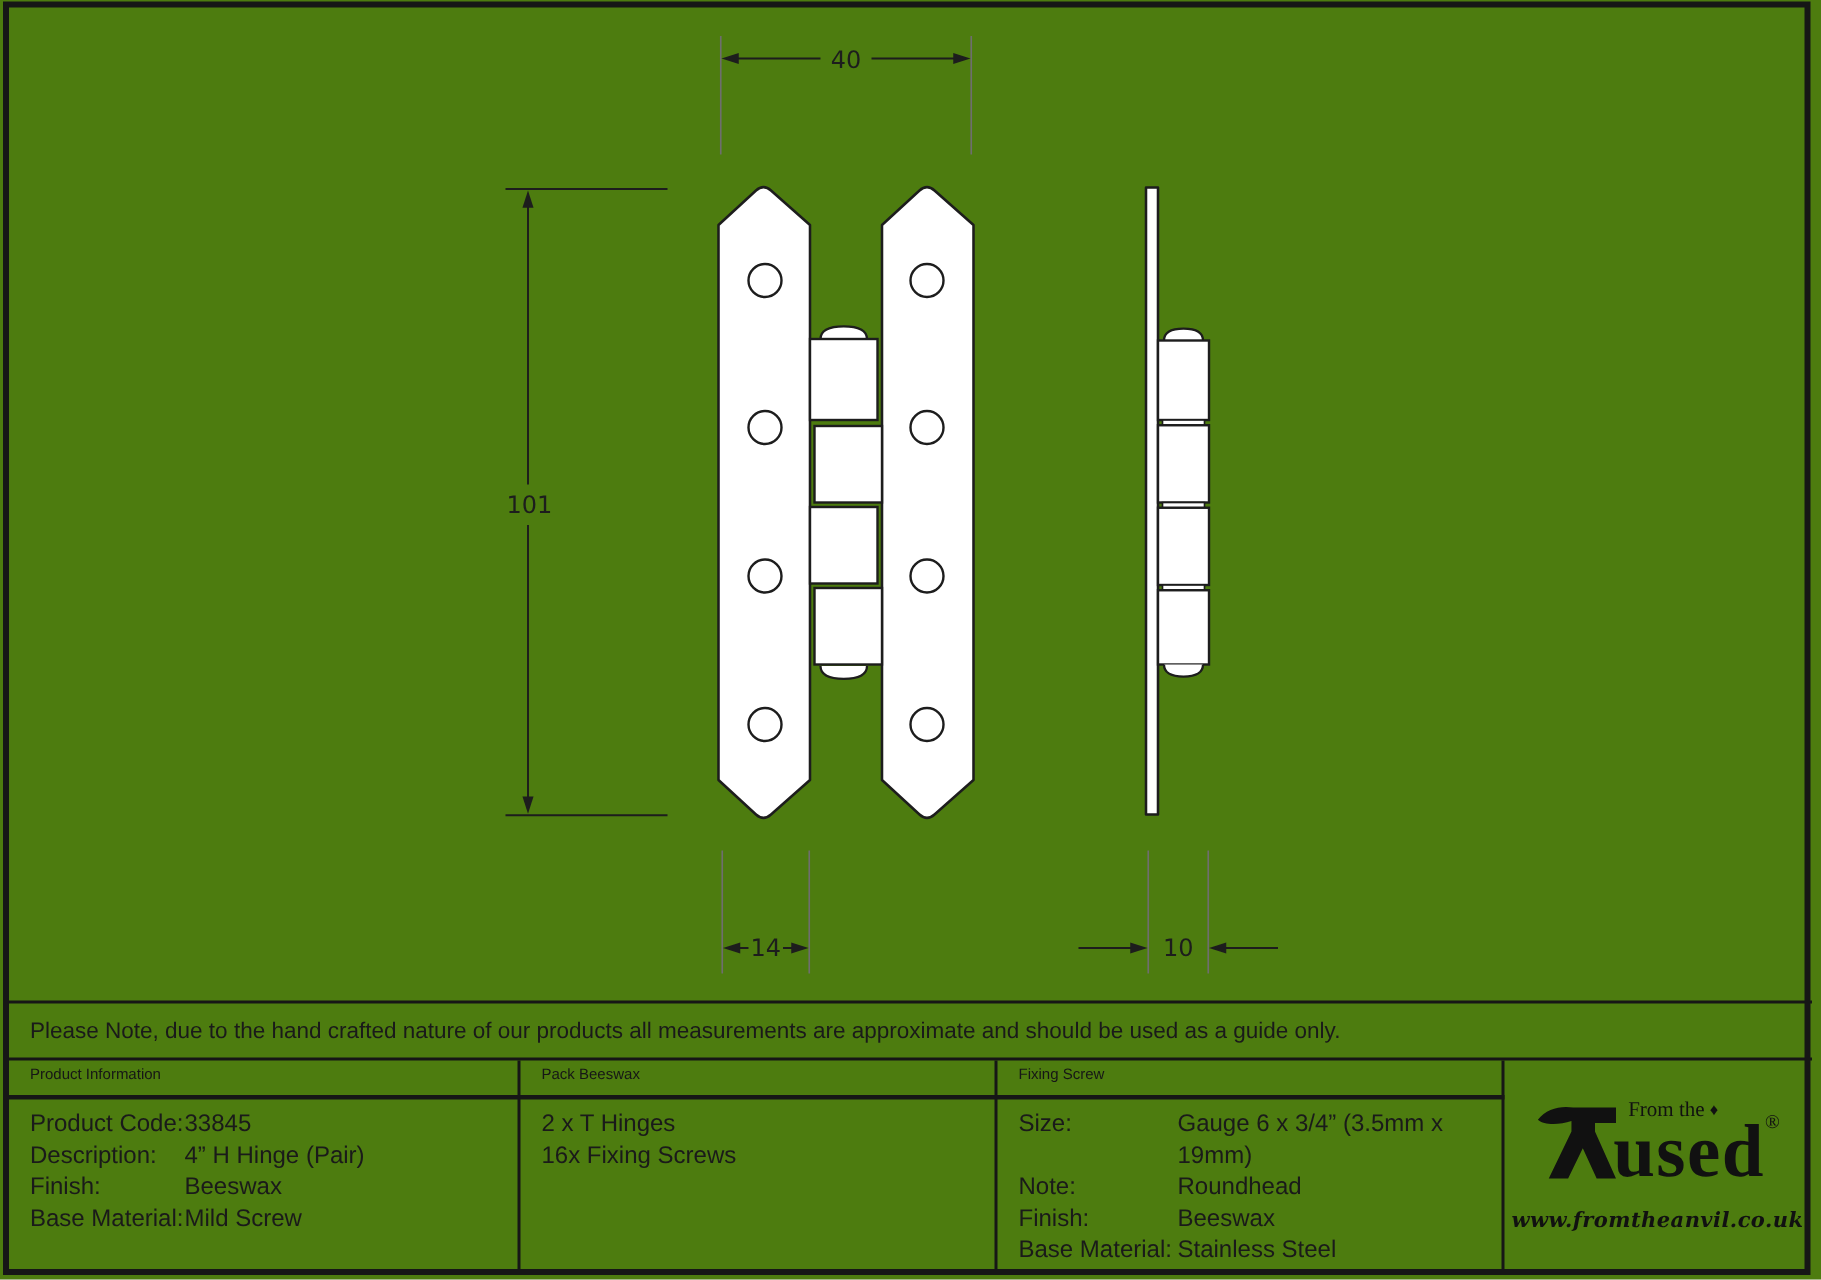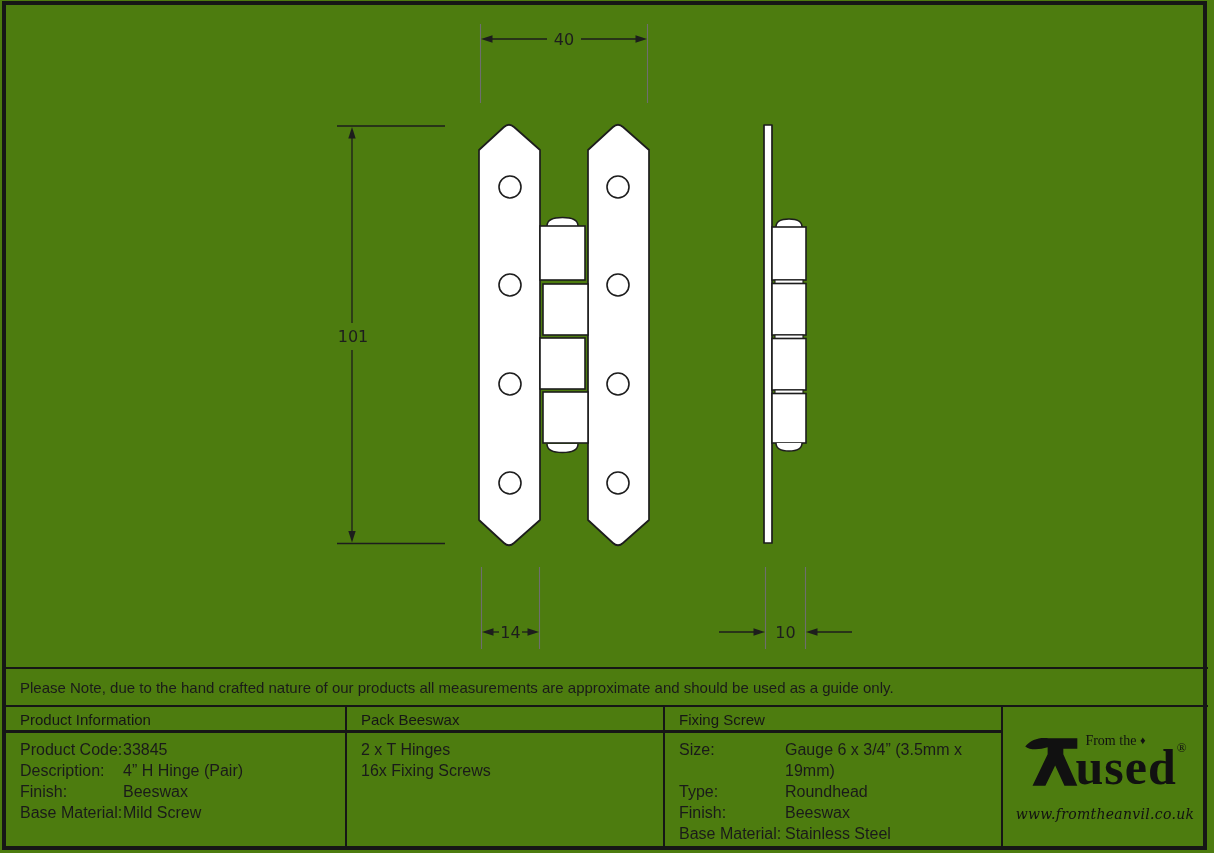--- a/index.html
+++ b/index.html
@@ -23,21 +23,21 @@
   .dim{stroke:#1d1d1d;stroke-width:1.3;}
   .arr{fill:#1d1d1d;stroke:none;}
   .dimtxt{font-family:"DejaVu Sans",sans-serif;font-size:16px;fill:#1d1d1d;text-anchor:middle;}
   
   .tline{position:absolute;background:#161616;}
   .note-row{
     position:absolute;left:6px;top:669px;width:1200px;height:36px;
     display:flex;align-items:center;padding-left:14px;box-sizing:border-box;
     font-size:15px;
   }
-  .col-header{position:absolute;top:711px;font-size:15px;color:#161616;}
+  .col-header{position:absolute;top:711px;font-size:10px;color:#161616;}
   .col-body{position:absolute;top:739px;font-size:16px;}
   .kv-row{display:flex;line-height:21px;}
   .kv-label{flex-shrink:0;}
   .line-item{line-height:21px;}
   
   .logo-cell{
     position:absolute;left:1003px;top:707px;width:204px;height:140px;
     display:flex;align-items:center;justify-content:center;
   }
   .logo{display:flex;flex-direction:column;align-items:center;}
@@ -48,21 +48,21 @@
     font-family:"Liberation Serif",serif;font-size:14px;color:#111;
     padding-left:10px;margin-bottom:-6px;white-space:nowrap;
   }
   .diamond{font-size:11px;vertical-align:1px;}
   .nvil{
     font-family:"Liberation Serif",serif;font-weight:bold;font-size:50px;
     line-height:0.78;color:#111;letter-spacing:1px;
   }
   .reg{font-size:13px;font-weight:normal;vertical-align:32px;letter-spacing:0;}
   .logo-url{
-    font-family:"DejaVu Serif",serif;font-style:italic;font-weight:normal;
+    font-family:"DejaVu Serif",serif;font-style:italic;font-weight:bold;
     font-size:14px;color:#111;margin-top:19px;letter-spacing:0.3px;white-space:nowrap;
   }
 </style>
 </head>
 <body>
 
 <div class="page">
 
   <svg class="drawing-svg" width="1214" height="668" viewBox="0 0 1214 668">
 
@@ -185,21 +185,21 @@
     <div class="line-item">2 x T Hinges</div>
     <div class="line-item">16x Fixing Screws</div>
   </div>
 
   <div class="col-body" style="left:679px;width:318px;">
     <div class="kv-row">
       <span class="kv-label" style="width:106px;">Size:</span>
       <span>Gauge 6 x 3/4” (3.5mm x 19mm)</span>
     </div>
     <div class="kv-row">
-      <span class="kv-label" style="width:106px;">Type:</span>
+      <span class="kv-label" style="width:106px;">Note:</span>
       <span>Roundhead</span>
     </div>
     <div class="kv-row">
       <span class="kv-label" style="width:106px;">Finish:</span>
       <span>Beeswax</span>
     </div>
     <div class="kv-row">
       <span class="kv-label" style="width:106px;">Base Material:</span>
       <span>Stainless Steel</span>
     </div>

